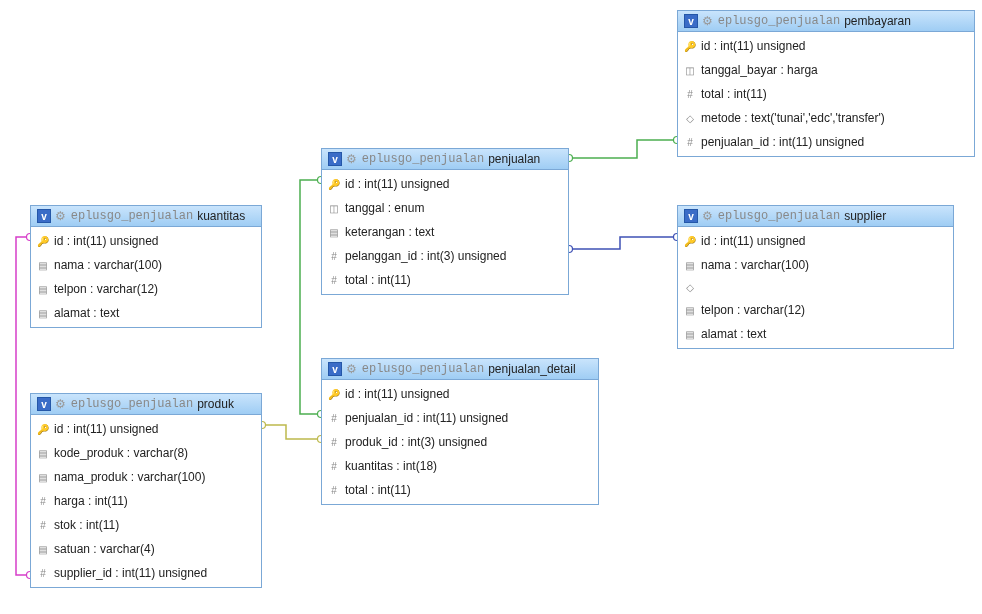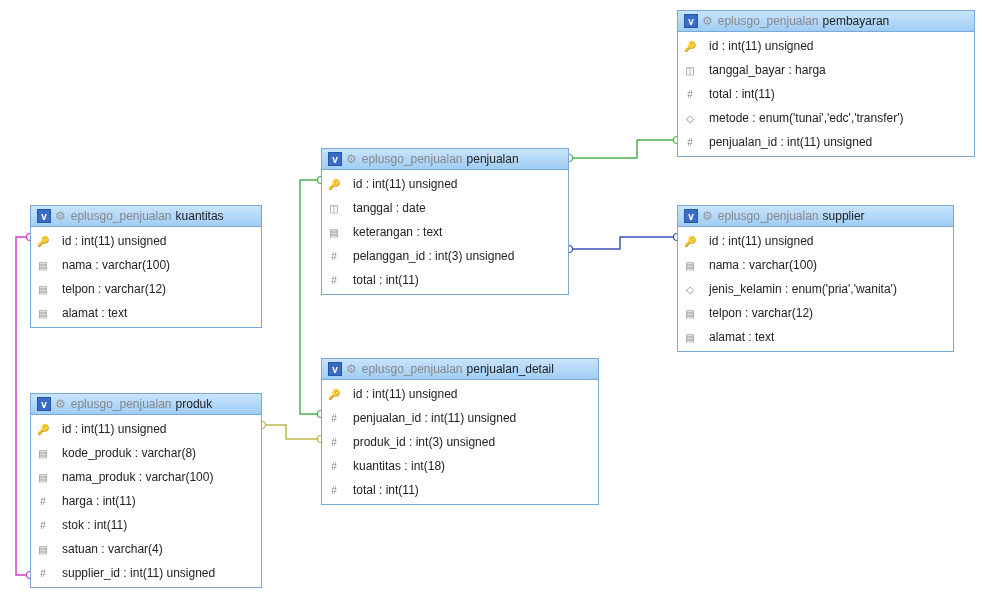--- a/index.html
+++ b/index.html
@@ -2,27 +2,27 @@
 <html><head>
 <meta charset="utf-8">
 <style>
 * { box-sizing: border-box; margin: 0; padding: 0; }
 body { font-family: "Segoe UI", Arial, sans-serif; font-size: 12px; background: #fff; position: relative; width: 982px; height: 614px; overflow: hidden; }
 .canvas { position: absolute; top: 0; left: 0; width: 982px; height: 614px; }
 .table-box { position: absolute; border: 1px solid #7ba8d6; background: #fff; }
 .table-header { background: linear-gradient(#c9e4fc, #9fcdf4); border-bottom: 1px solid #7ba8d6; padding: 3px 6px; display: flex; align-items: center; font-size: 12px; white-space: nowrap; }
 .icon-v { width: 14px; height: 14px; background: #3a6cc7; border: 1px solid #2457a8; display: inline-flex; align-items: center; justify-content: center; color: #fff; font-weight: bold; font-size: 10px; margin-right: 4px; }
 .icon-gear { color: #999; margin-right: 5px; font-size: 12px; }
-.schema-name { color: #888; margin-right: 4px; }
+.schema-name { color: #888; margin-right: 4px; font-family: Liberation Mono, monospace; }
 .table-name { font-weight: normal; color: #222; }
 .table-body { padding: 2px 0; }
 .column-row { padding: 5px 8px 5px 6px; display: flex; align-items: center; white-space: nowrap; }
 .col-icon { width: 12px; text-align: center; margin-right: 5px; font-size: 10px; color: #888; display: inline-block; }
 .col-icon.key { color: #c7a62b; }
-.col-text { color: #222; margin-left: 8px; }
+.col-text { color: #222; }
 svg.connector { position: absolute; top: 0; left: 0; width: 982px; height: 614px; pointer-events: none; }
 svg.connector line, svg.connector path { fill: none; stroke-width: 1.5; }
 .node-dot { fill: #fff; stroke-width: 1.2; }
 </style>
 </head>
 <body>
 
 <svg class="connector">
 
   <path d="M 677 140 L 637 140 L 637 158 L 569 158" stroke="#4CAF50"></path>
@@ -118,21 +118,21 @@
         <span class="schema-name">eplusgo_penjualan</span>
         <span class="table-name">penjualan</span>
       </div>
       <div class="table-body">
         <div class="column-row">
           <span class="col-icon key">🔑</span>
           <span class="col-text">id : int(11) unsigned</span>
         </div>
         <div class="column-row">
           <span class="col-icon">◫</span>
-          <span class="col-text">tanggal : date</span>
+          <span class="col-text">tanggal : enum</span>
         </div>
         <div class="column-row">
           <span class="col-icon">▤</span>
           <span class="col-text">keterangan : text</span>
         </div>
         <div class="column-row">
           <span class="col-icon">#</span>
           <span class="col-text">pelanggan_id : int(3) unsigned</span>
         </div>
         <div class="column-row">
@@ -186,21 +186,21 @@
         <div class="column-row">
           <span class="col-icon">◫</span>
           <span class="col-text">tanggal_bayar : harga</span>
         </div>
         <div class="column-row">
           <span class="col-icon">#</span>
           <span class="col-text">total : int(11)</span>
         </div>
         <div class="column-row">
           <span class="col-icon">◇</span>
-          <span class="col-text">metode : enum('tunai','edc','transfer')</span>
+          <span class="col-text">metode : text('tunai','edc','transfer')</span>
         </div>
         <div class="column-row">
           <span class="col-icon">#</span>
           <span class="col-text">penjualan_id : int(11) unsigned</span>
         </div>
       </div>
     </div>
     <div class="table-box" style="left: 677px; top: 205px; width: 277px;">
       <div class="table-header">
         <span class="icon-v">v</span>
@@ -212,21 +212,20 @@
         <div class="column-row">
           <span class="col-icon key">🔑</span>
           <span class="col-text">id : int(11) unsigned</span>
         </div>
         <div class="column-row">
           <span class="col-icon">▤</span>
           <span class="col-text">nama : varchar(100)</span>
         </div>
         <div class="column-row">
           <span class="col-icon">◇</span>
-          <span class="col-text">jenis_kelamin : enum('pria','wanita')</span>
         </div>
         <div class="column-row">
           <span class="col-icon">▤</span>
           <span class="col-text">telpon : varchar(12)</span>
         </div>
         <div class="column-row">
           <span class="col-icon">▤</span>
           <span class="col-text">alamat : text</span>
         </div>
       </div>

